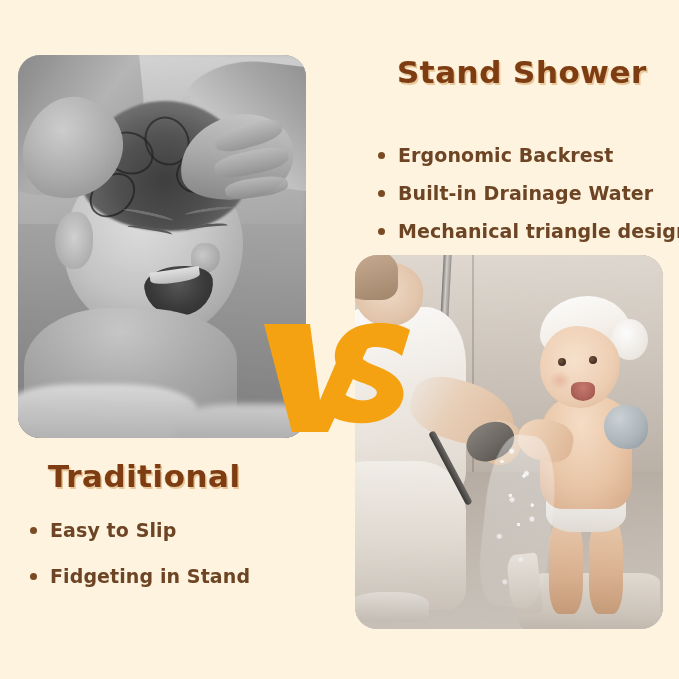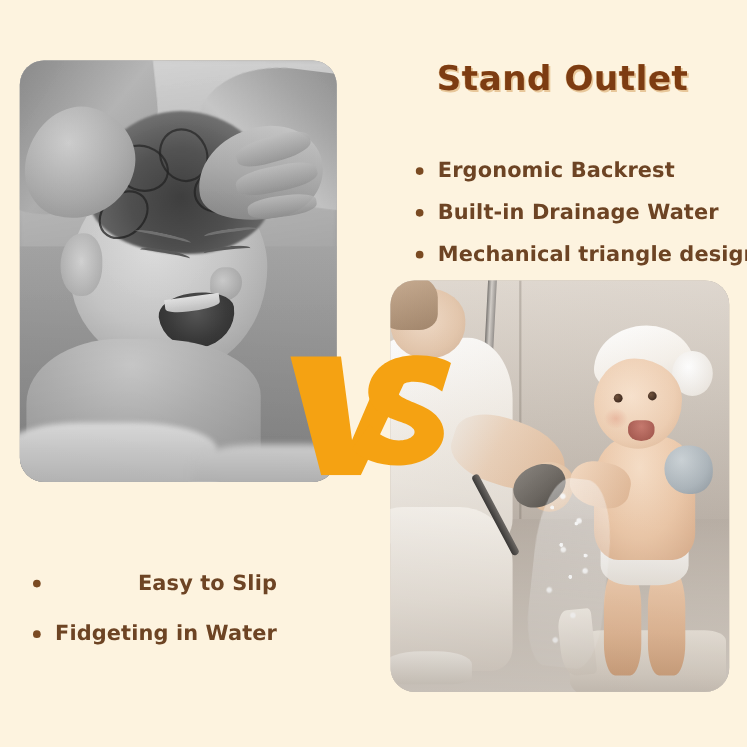--- a/index.html
+++ b/index.html
@@ -402,21 +402,20 @@
   }
   .bullets li span { display: inline-block; padding-left: 20px; }
   .bullets-right {
     left: 378px;
     top: 136px;
   }
   .bullets-right li { height: 38px; line-height: 38px; }
   .bullets-left {
     left: 30px;
     top: 507px;
-    text-align: right;
   }
   .bullets-left li { height: 46px; line-height: 46px; }
 </style>
 </head>
 <body>
 
 <div class="poster">
 
   <div class="photo photo-left gray">
     <div class="photo-inner">
@@ -508,27 +507,28 @@
 
         <path d="M152 14 C140 6 112 4 96 12 C76 22 70 46 86 58 C96 66 114 68 118 74
                  C122 80 112 86 100 84 C90 82 82 76 78 70 L62 92
                  C72 104 96 110 116 106 C140 101 152 82 142 66
                  C134 53 114 50 106 44 C100 39 106 31 118 31
                  C128 31 138 35 144 40 Z"></path>
       </g>
     </svg>
   </div>
 
-  <div class="heading heading-right">Stand Outlet</div>
+  <div class="heading heading-right">Stand Shower</div>
 
   <ul class="bullets bullets-right">
     <li><span>Ergonomic Backrest</span></li>
     <li><span>Built-in Drainage Water</span></li>
     <li><span>Mechanical triangle design</span></li>
   </ul>
 
+  <div class="heading heading-left">Traditional</div>
 
   <ul class="bullets bullets-left">
     <li><span>Easy to Slip</span></li>
-    <li><span>Fidgeting in Water</span></li>
+    <li><span>Fidgeting in Stand</span></li>
   </ul>
 
 </div>
 
 </body></html>

